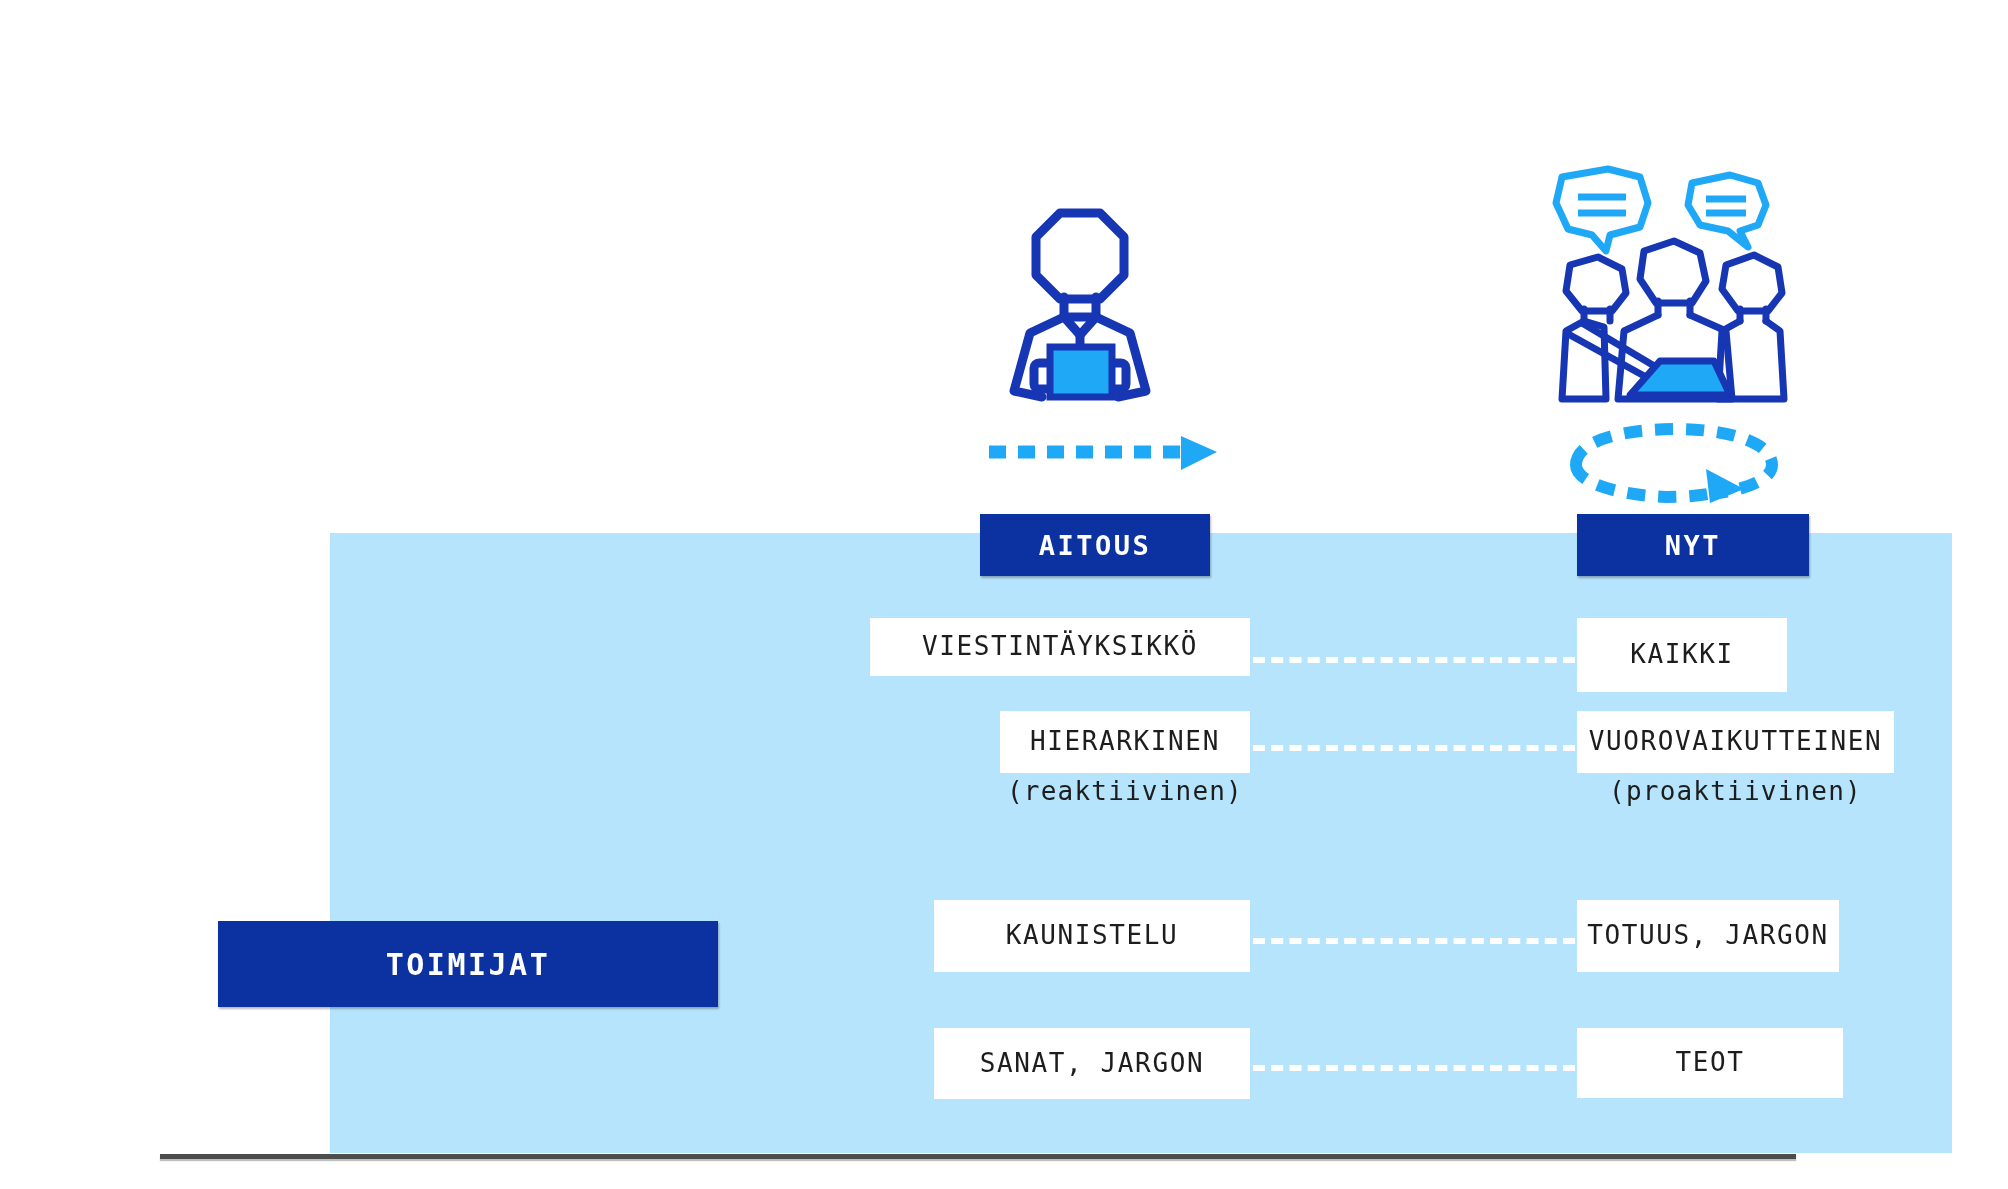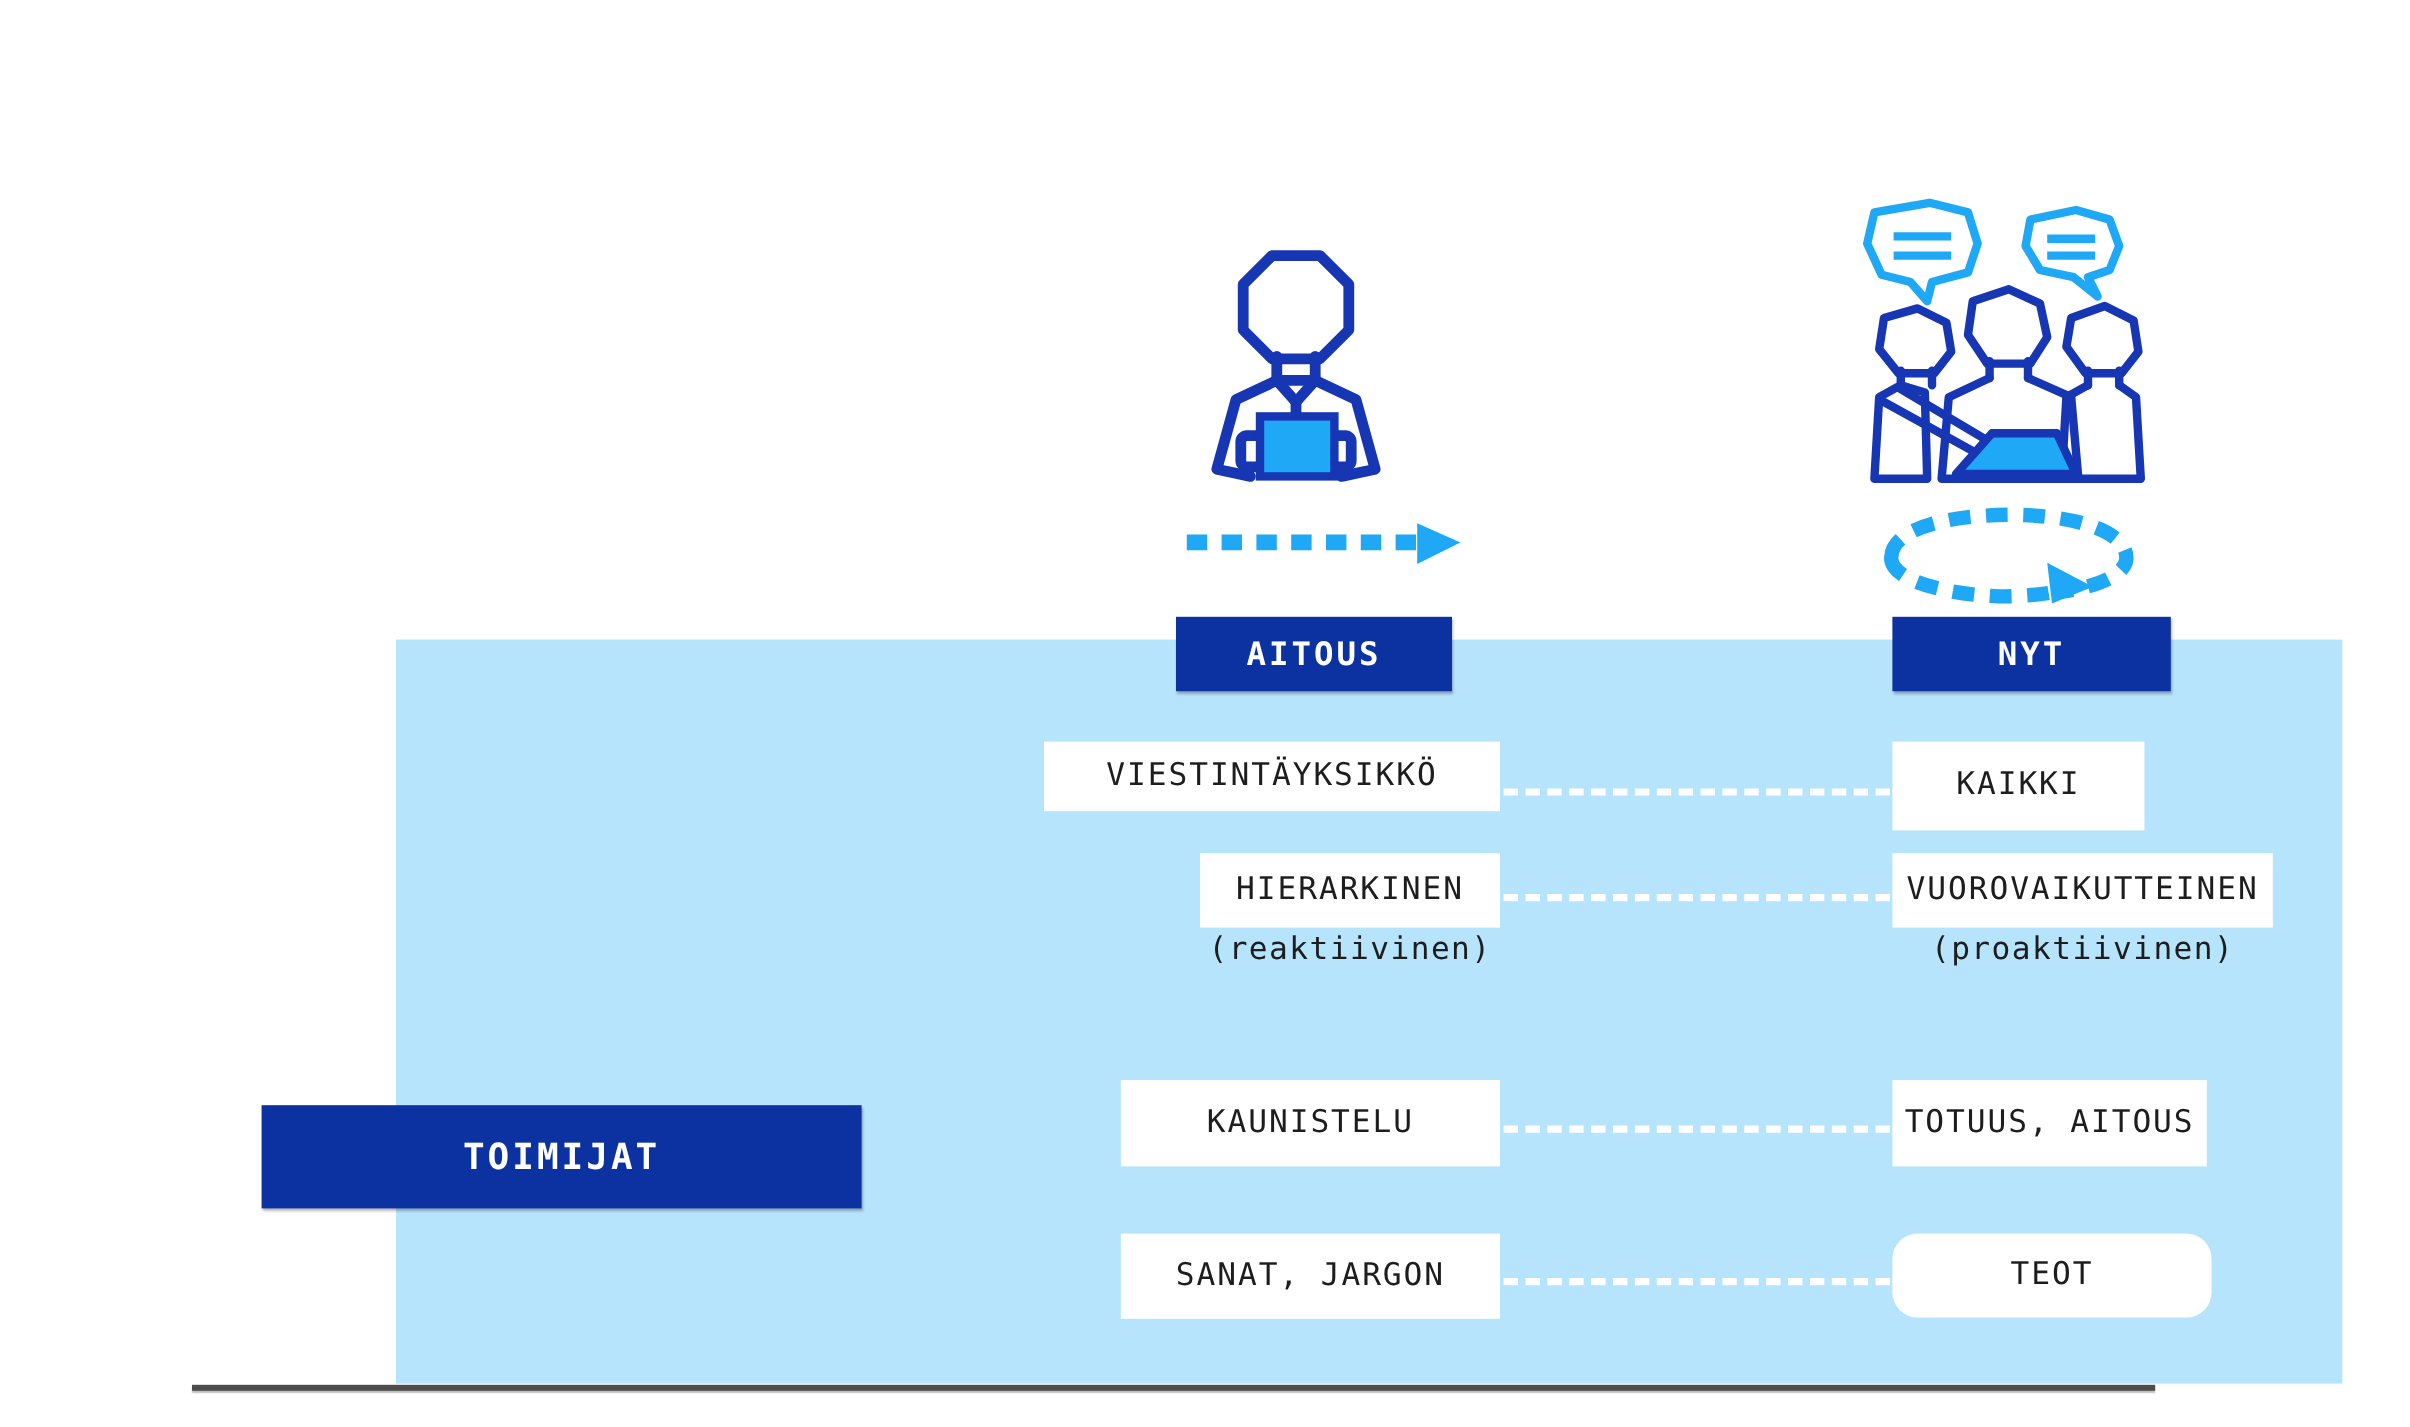--- a/index.html
+++ b/index.html
@@ -52,21 +52,21 @@
   
   .b-viestinta{left:870px;top:618px;width:380px;height:58px;}
   .b-hierark{left:1000px;top:711px;width:250px;height:62px;}
   .b-kaunistelu{left:934px;top:900px;width:316px;height:72px;}
   .b-sanat{left:934px;top:1028px;width:316px;height:71px;}
 
   
   .b-kaikki{left:1577px;top:618px;width:210px;height:74px;}
   .b-vuorovaik{left:1577px;top:711px;width:317px;height:62px;}
   .b-totuus{left:1577px;top:900px;width:262px;height:72px;}
-  .b-teot{left:1577px;top:1028px;width:266px;height:70px;border-radius:21px;}
+  .b-teot{left:1577px;top:1028px;width:266px;height:70px;}
 
   
   .sublabel{
     position:absolute;font-size:26px;letter-spacing:1.2px;color:#1d1d1d;
     text-align:center;white-space:nowrap;
   }
   .sub-reakt{left:1000px;top:776px;width:250px;}
   .sub-proakt{left:1577px;top:776px;width:317px;}
 
   
@@ -203,21 +203,21 @@
   <div class="sublabel sub-proakt">(proaktiivinen)</div>
 
   <div class="vbox b-kaunistelu">
     <span class="inner">KAUNISTELU</span>
   </div>
   <div class="vbox b-sanat">
     <span class="inner">SANAT, JARGON</span>
   </div>
 
   <div class="vbox b-totuus">
-    <span class="inner">TOTUUS, AITOUS</span>
+    <span class="inner">TOTUUS, JARGON</span>
   </div>
   <div class="vbox b-teot">
     <span class="inner">TEOT</span>
   </div>
 
   <div class="baseline"></div>
 
 </div>
 
 </body></html>

